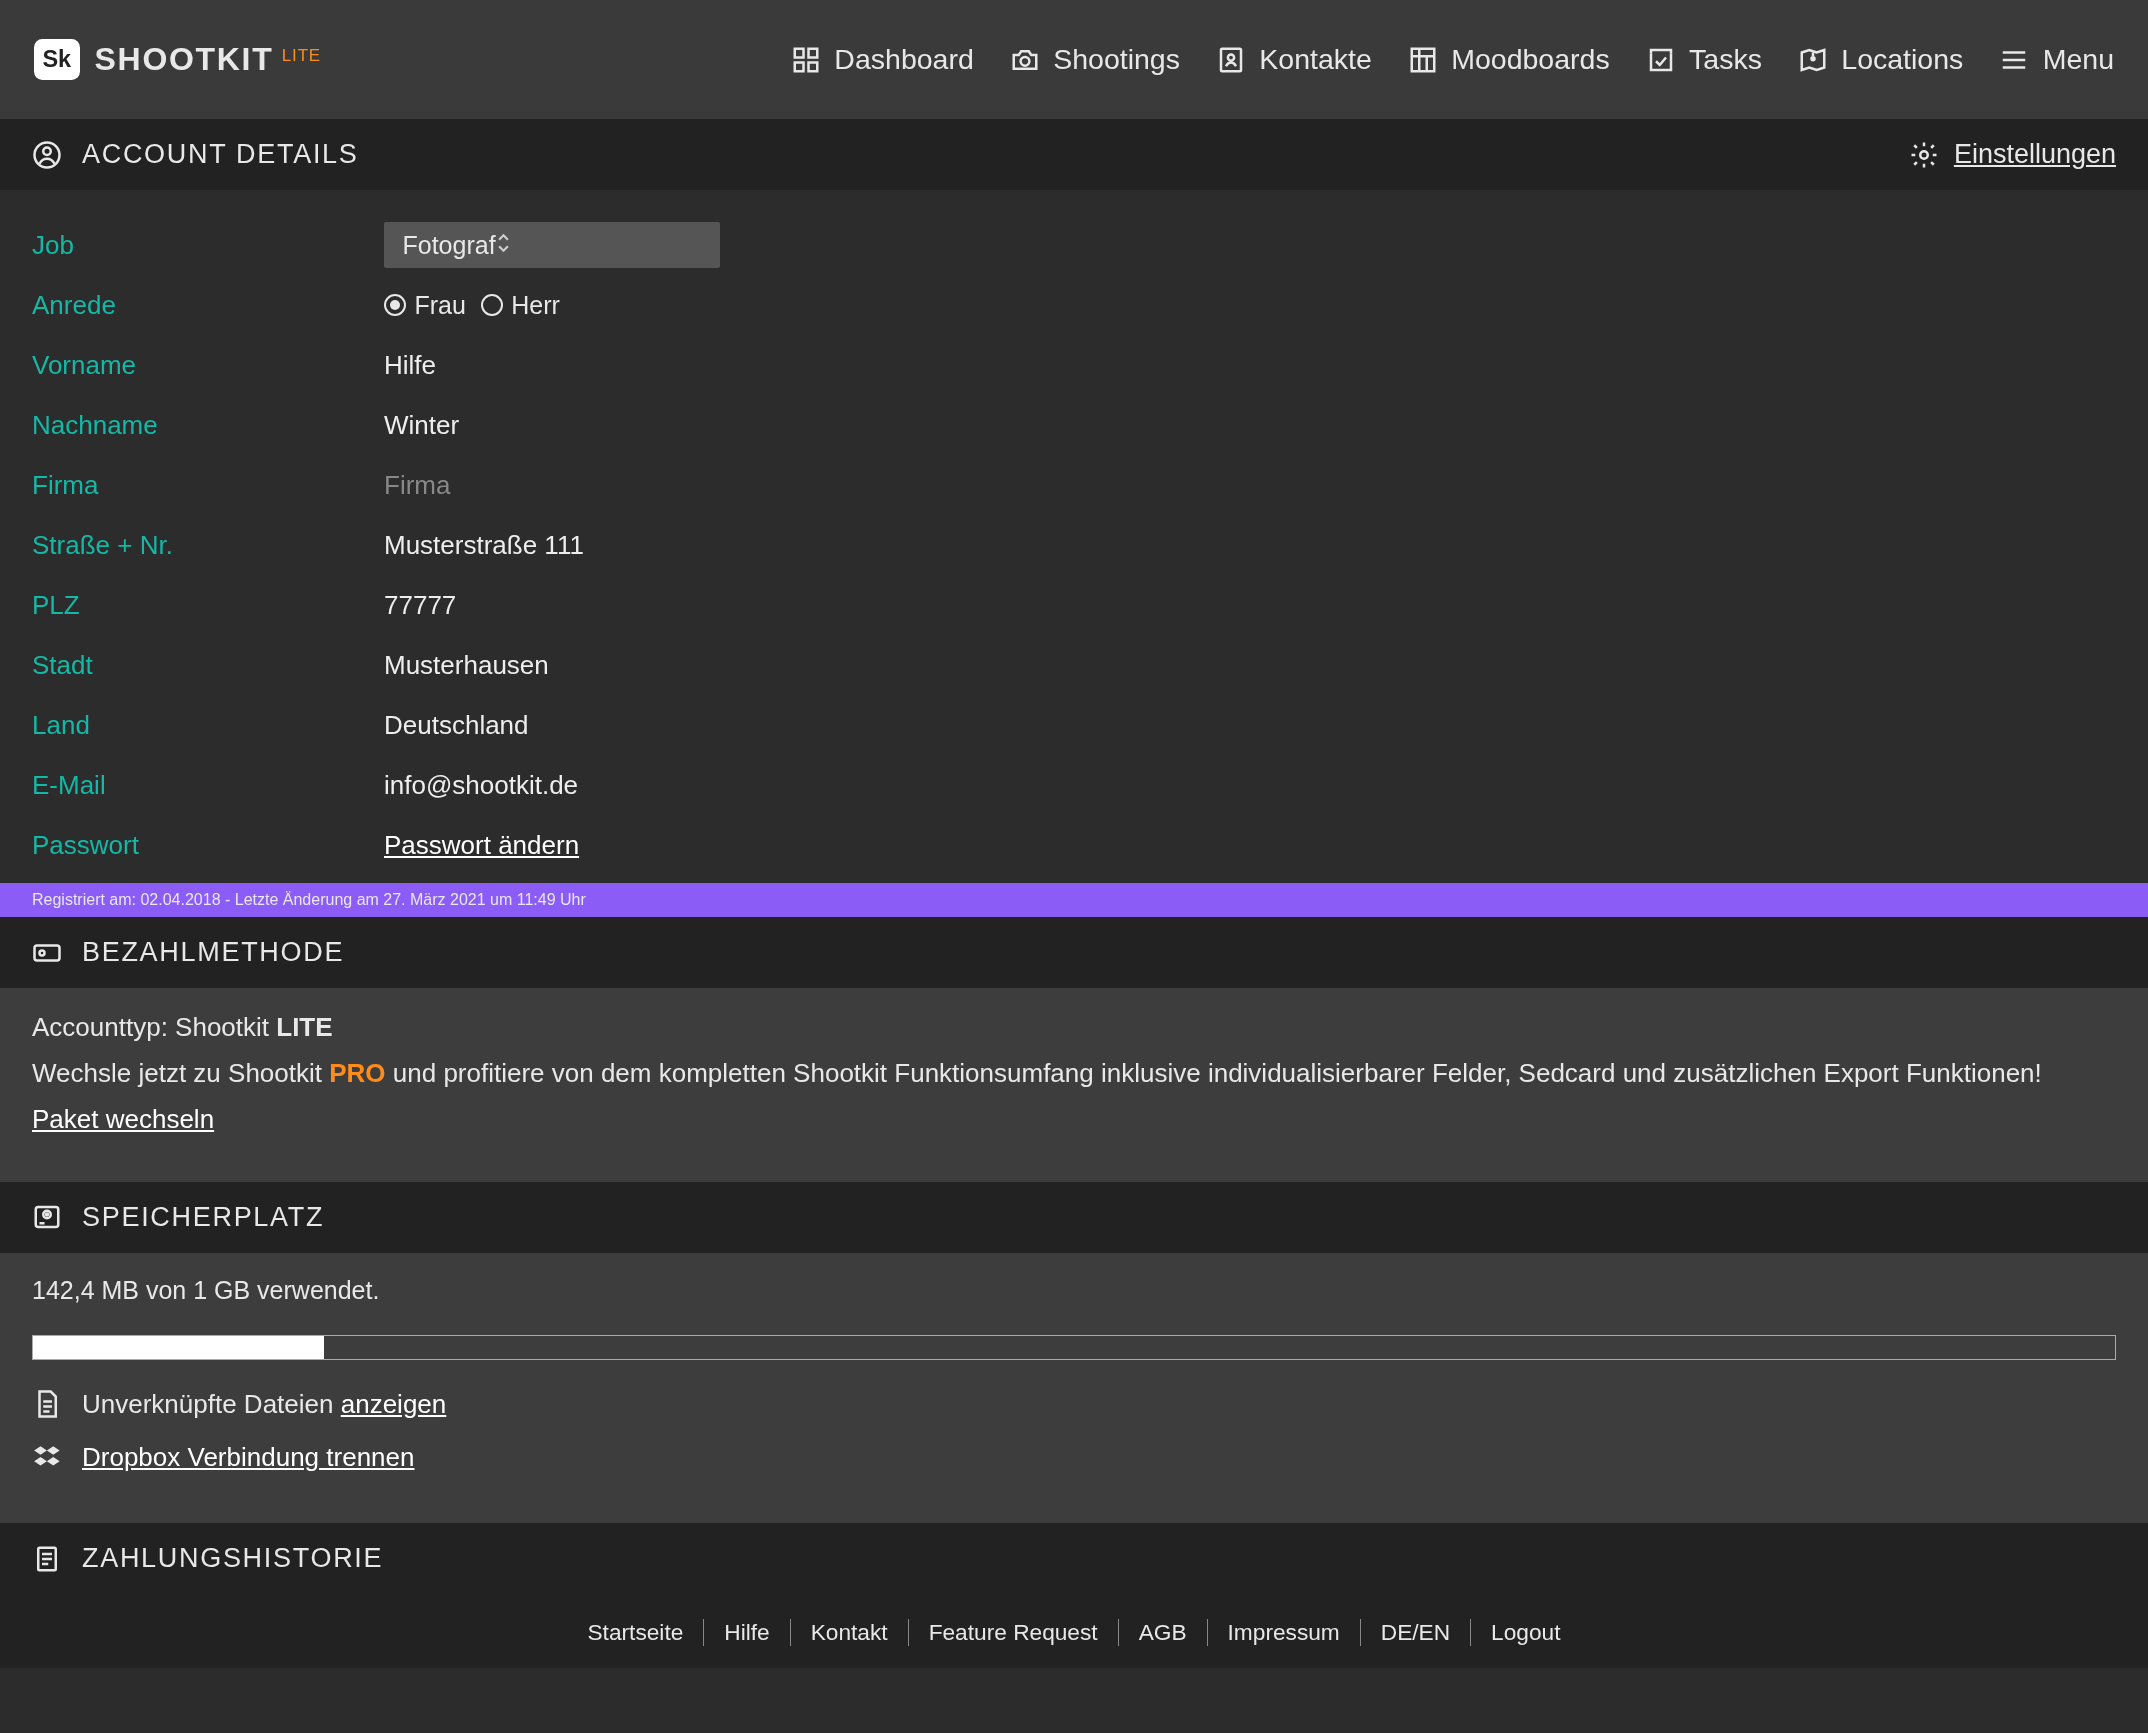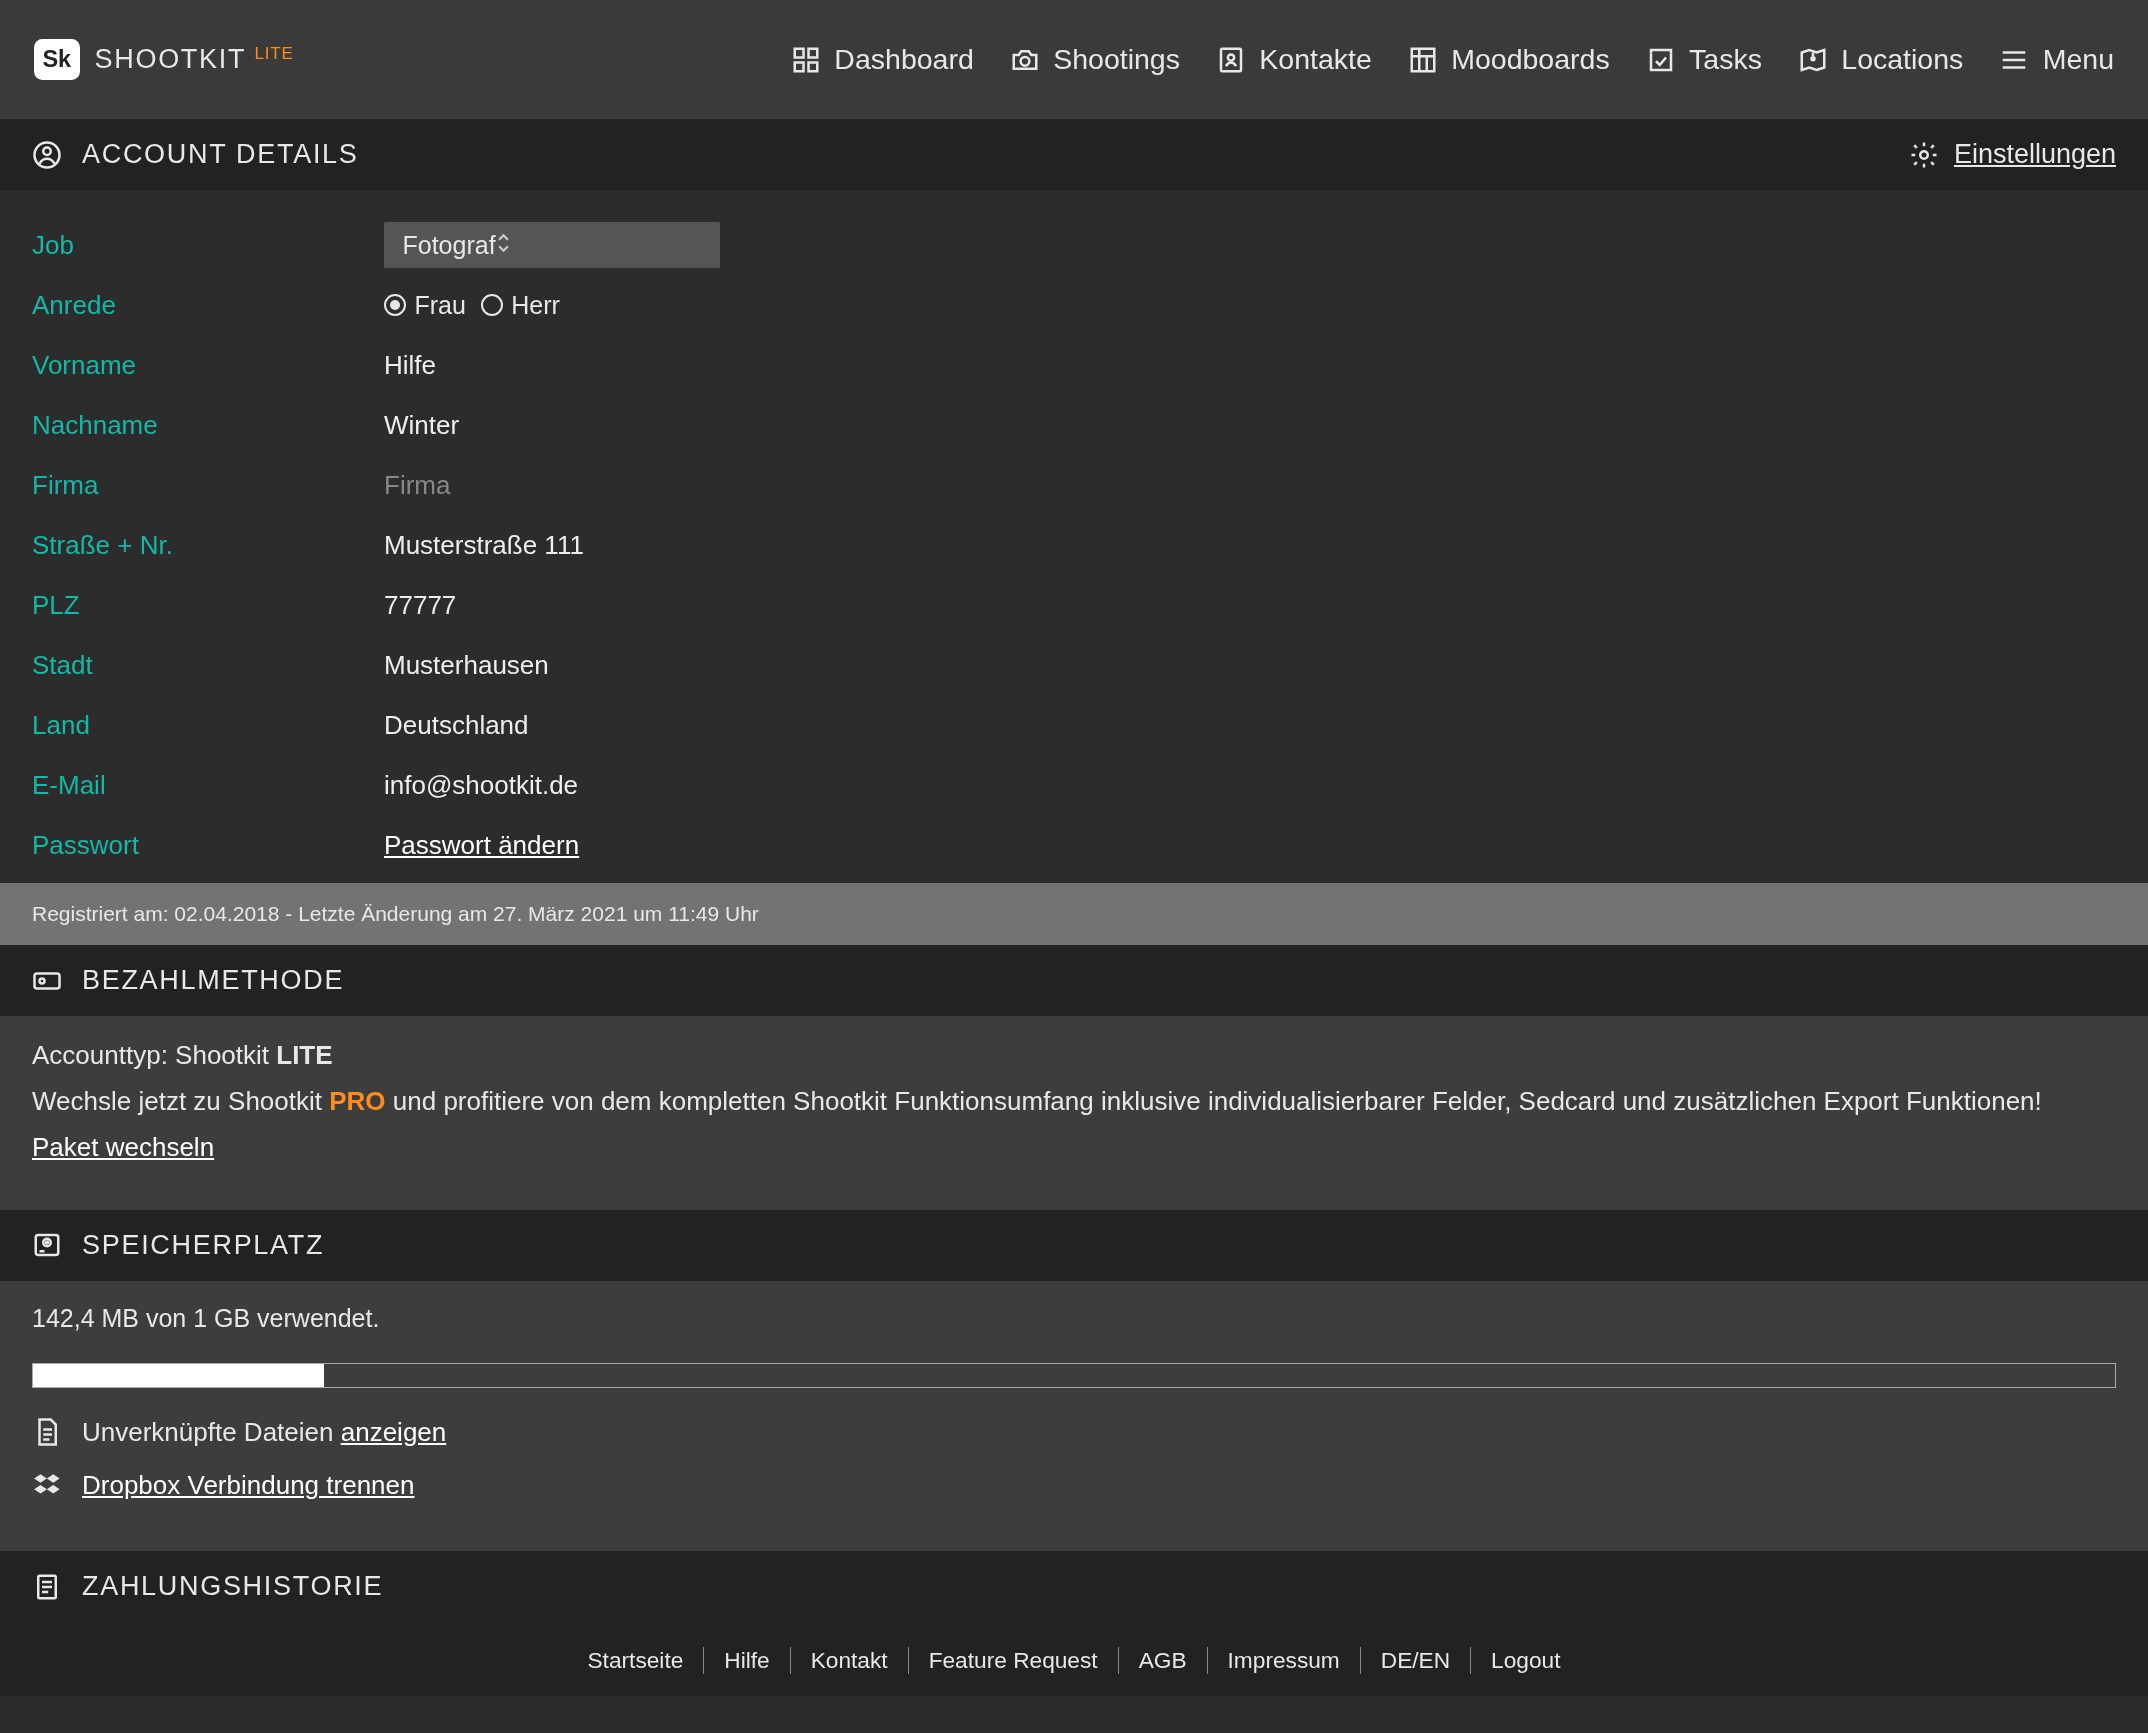--- a/index.html
+++ b/index.html
@@ -20,22 +20,22 @@
 .logo-box {
   background: #fff;
   color: #222;
   font-weight: 600;
   font-size: 23.5px;
   padding: 6.7px 8.4px;
   border-radius: 8.4px;
   margin-right: 15px;
 }
 .brand {
-  font-size: 27px;
-  font-weight: 400;
+  font-size: 32px;
+  font-weight: 700;
   letter-spacing: 1.7px;
 }
 .lite-badge {
   color: #ff8c1a;
   font-size: 17px;
   margin-left: 8.4px;
   vertical-align: super;
   letter-spacing: 0.8px;
 }
 .nav {
@@ -108,23 +108,23 @@
 .radio { display: flex; align-items: center; gap: 8.4px; cursor: pointer; }
 .radio-circle {
   width: 22px; height: 22px; border-radius: 50%;
   border: 2.5px solid #e8e8e8; display: flex; align-items: center; justify-content: center;
 }
 .radio-dot { width: 10px; height: 10px; border-radius: 50%; background: #e8e8e8; }
 .placeholder { color: #888; }
 .link { text-decoration: underline; cursor: pointer; color: #fff; }
 
 .meta-bar {
-  background: #737373;
-  padding: 19px 32px;
-  font-size: 21px;
+  background: #8b5cf6;
+  padding: 8px 32px;
+  font-size: 16px;
 }
 
 .body-block {
   background: #3d3d3d;
   padding: 23.5px 32px 32px 32px;
 }
 .body-block .line { margin-bottom: 15px; font-size: 26px; }
 .pro { color: #ff8c1a; font-weight: 600; }
 .bold { font-weight: 600; }
 

